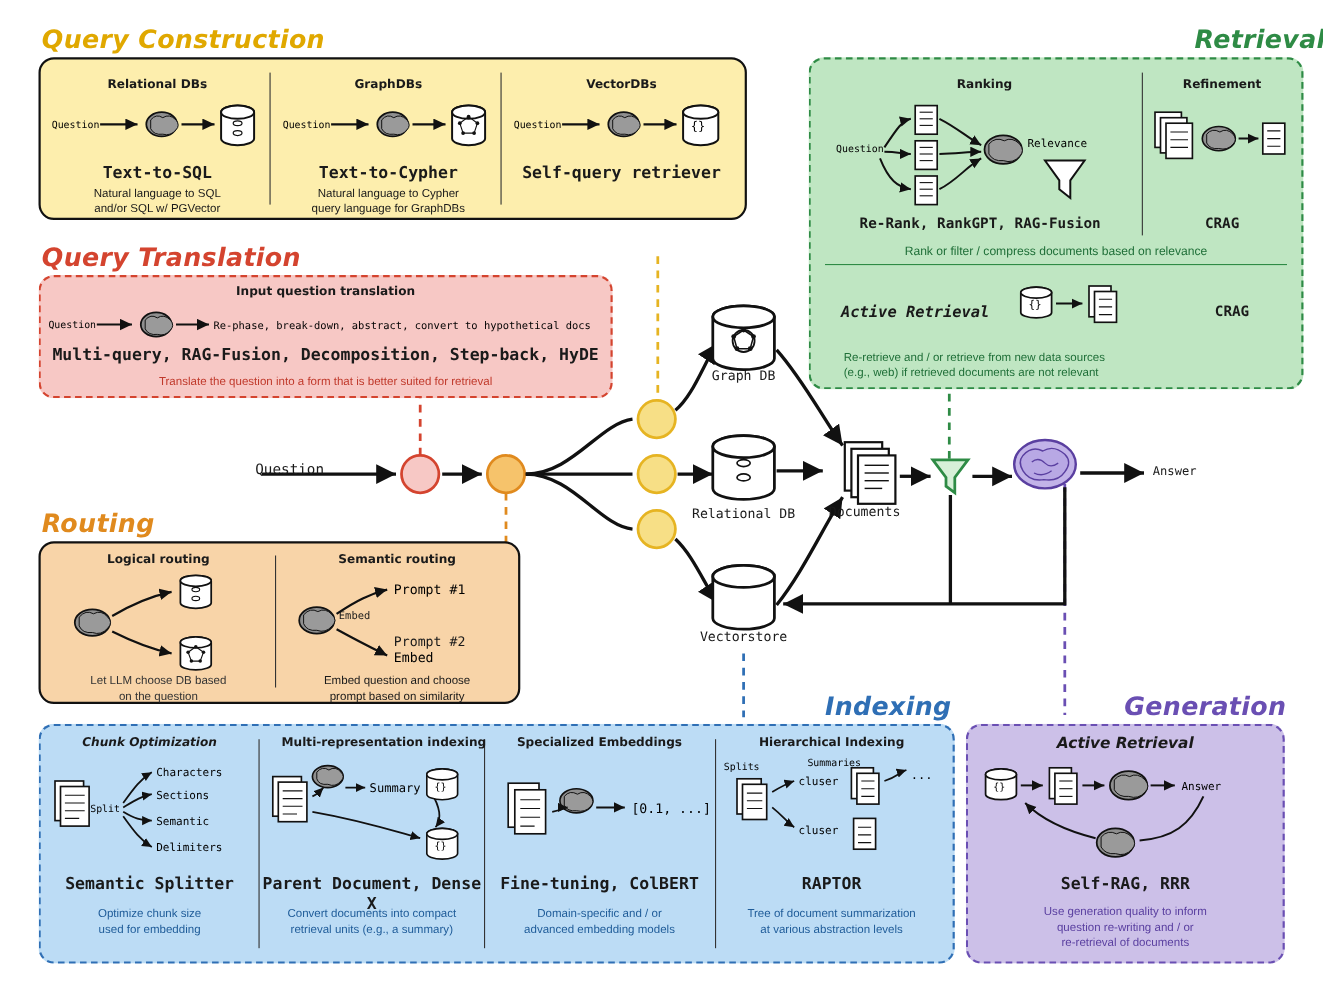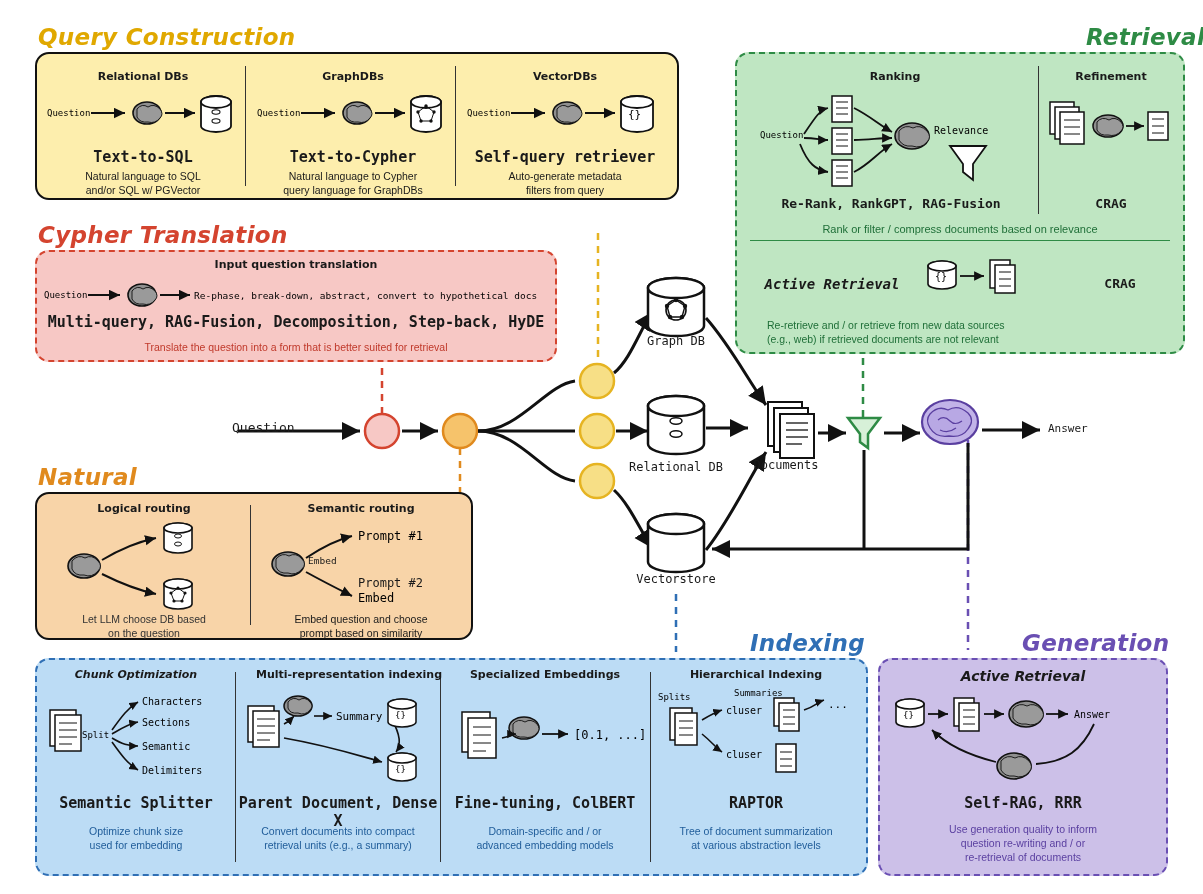--- a/index.html
+++ b/index.html
@@ -196,38 +196,36 @@
     <text x="2" y="24" font-family="DejaVu Sans Mono, monospace" font-size="9">Question</text>
     <line x1="46" y1="21" x2="80" y2="21" stroke="#111" stroke-width="2" marker-end="url(#ahs)"></line>
     <ellipse cx="102" cy="21" rx="14" ry="11" fill="#8f8f8f" stroke="#111" stroke-width="1.6"></ellipse>
     <path d="M92,17 q5,-6 11,-2 q6,-4 12,2 q4,5 0,9 q-5,6 -12,4 q-8,1 -11,-5z" fill="#9a9a9a" stroke="#111" stroke-width="0.9"></path>
     <line x1="120" y1="21" x2="150" y2="21" stroke="#111" stroke-width="2" marker-end="url(#ahs)"></line>
     <path d="M156,10 a16,6 0 0,1 32,0 v24 a16,6 0 0,1 -32,0 z" fill="#fff" stroke="#111" stroke-width="1.8"></path>
     <ellipse cx="172" cy="10" rx="16" ry="6" fill="#fff" stroke="#111" stroke-width="1.8"></ellipse>
     <text x="163" y="26" font-family="DejaVu Sans Mono, monospace" font-size="11">{}</text>
   </svg>
   <div class="name-big" style="left:462px;top:148px;width:206px;">Self-query retriever</div>
-  <div class="desc" style="left:462px;top:169px;width:206px;white-space:pre-line;">Auto-generate metadata
-filters from query</div>
-
-  <div class="sec-title" style="left:38px;top:222px;color:#d4442f;">Cypher Translation</div>
+
+  <div class="sec-title" style="left:38px;top:222px;color:#d4442f;">Query Translation</div>
   <div class="box qt" style="left:35px;top:250px;width:522px;height:112px;"></div>
   <div class="col-title" style="left:35px;top:258px;width:522px;">Input question translation</div>
   <svg width="510" height="36" style="position:absolute;left:42px;top:278px;">
     <text x="2" y="20" font-family="DejaVu Sans Mono, monospace" font-size="9">Question</text>
     <line x1="46" y1="17" x2="78" y2="17" stroke="#111" stroke-width="2" marker-end="url(#ahs)"></line>
     <ellipse cx="100" cy="17" rx="14" ry="11" fill="#8f8f8f" stroke="#111" stroke-width="1.6"></ellipse>
     <path d="M90,13 q5,-6 11,-2 q6,-4 12,2 q4,5 0,9 q-5,6 -12,4 q-8,1 -11,-5z" fill="#9a9a9a" stroke="#111" stroke-width="0.9"></path>
     <line x1="118" y1="17" x2="148" y2="17" stroke="#111" stroke-width="2" marker-end="url(#ahs)"></line>
     <text x="152" y="21" font-family="DejaVu Sans Mono, monospace" font-size="9.5">Re-phase, break-down, abstract, convert to hypothetical docs</text>
   </svg>
   <div class="name-big" style="left:40px;top:313px;width:512px;">Multi-query, RAG-Fusion, Decomposition, Step-back, HyDE</div>
   <div class="desc red" style="left:40px;top:340px;width:512px;">Translate the question into a form that is better suited for retrieval</div>
 
-  <div class="sec-title" style="left:38px;top:464px;color:#e08a1e;">Natural</div>
+  <div class="sec-title" style="left:38px;top:464px;color:#e08a1e;">Routing</div>
   <div class="box rt" style="left:35px;top:492px;width:438px;height:148px;"></div>
   <div class="divider" style="left:250px;top:505px;height:120px;"></div>
 
   <div class="col-title" style="left:45px;top:502px;width:198px;">Logical routing</div>
   <svg width="200" height="88" style="position:absolute;left:52px;top:522px;">
     <ellipse cx="32" cy="44" rx="16" ry="12" fill="#8f8f8f" stroke="#111" stroke-width="1.6"></ellipse>
     <path d="M20,39 q6,-7 13,-3 q7,-4 13,3 q5,5 0,10 q-6,7 -14,4 q-9,1 -12,-6z" fill="#9a9a9a" stroke="#111" stroke-width="0.9"></path>
     <path d="M50,38 C70,26 85,20 104,16" stroke="#111" stroke-width="2" fill="none" marker-end="url(#ahs)"></path>
     <path d="M50,52 C70,62 85,68 104,72" stroke="#111" stroke-width="2" fill="none" marker-end="url(#ahs)"></path>
     <path d="M112,6 a14,5 0 0,1 28,0 v20 a14,5 0 0,1 -28,0 z" fill="#fff" stroke="#111" stroke-width="1.6"></path>

